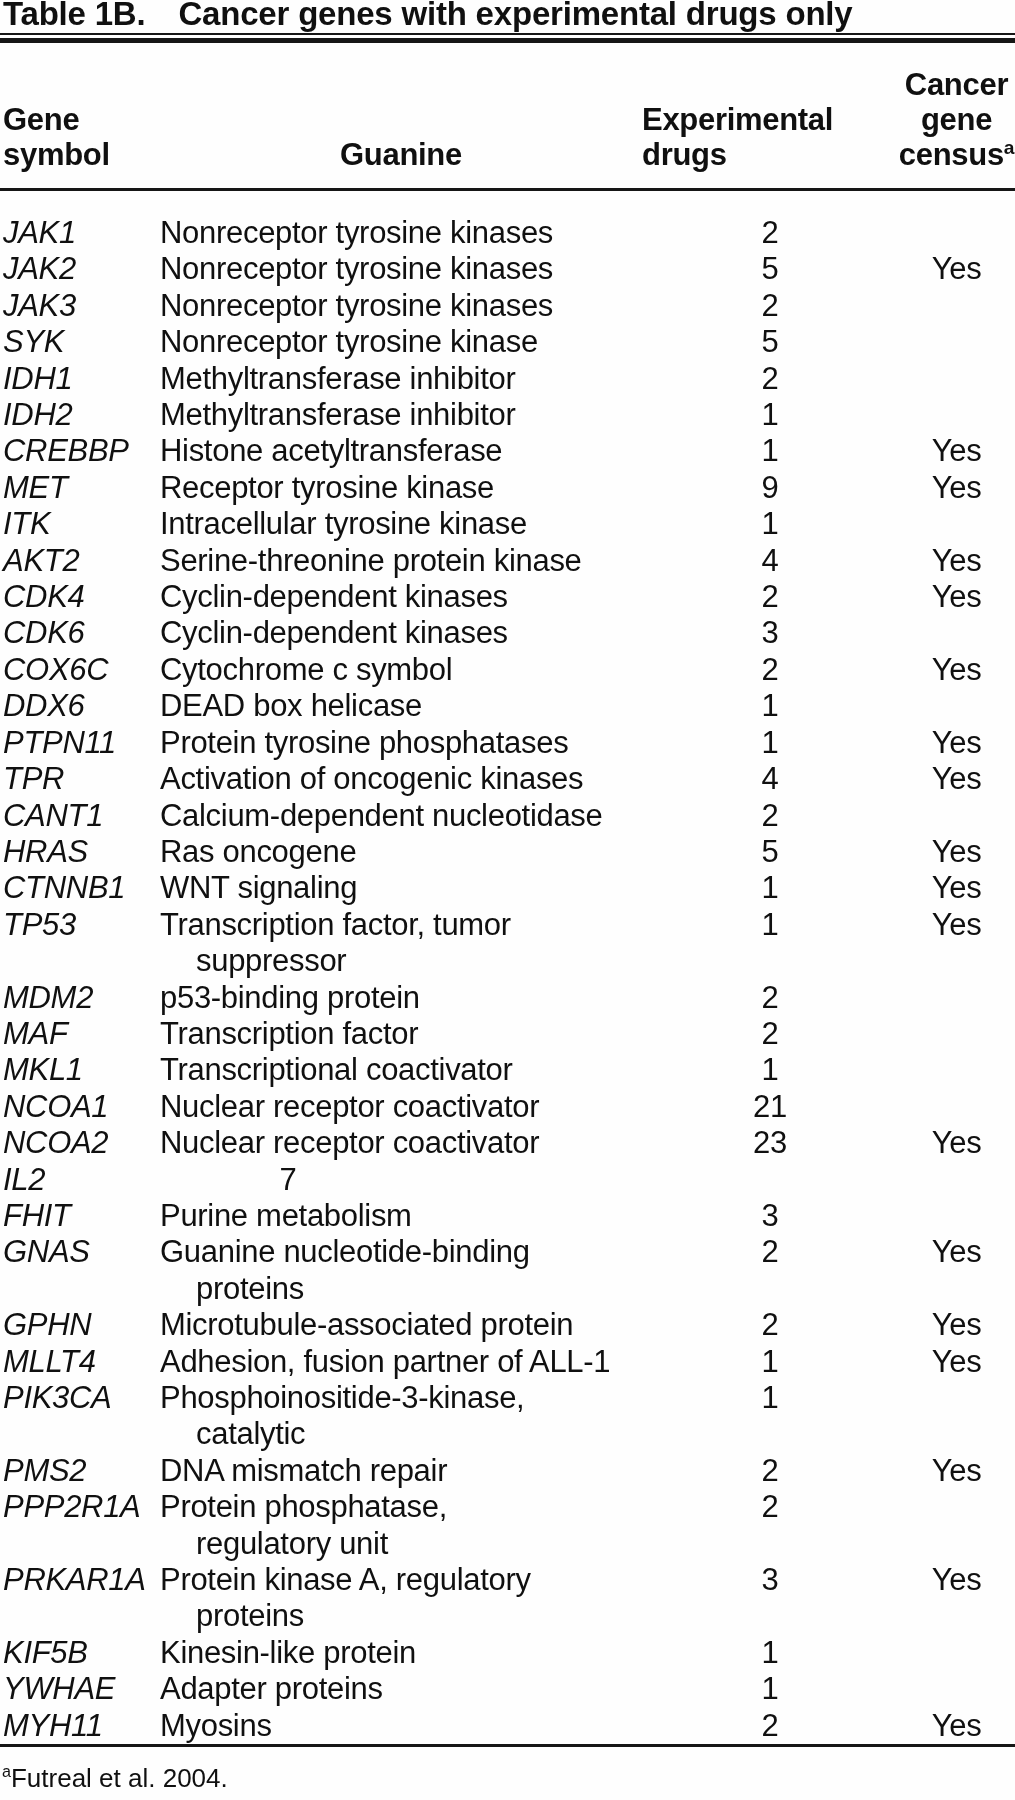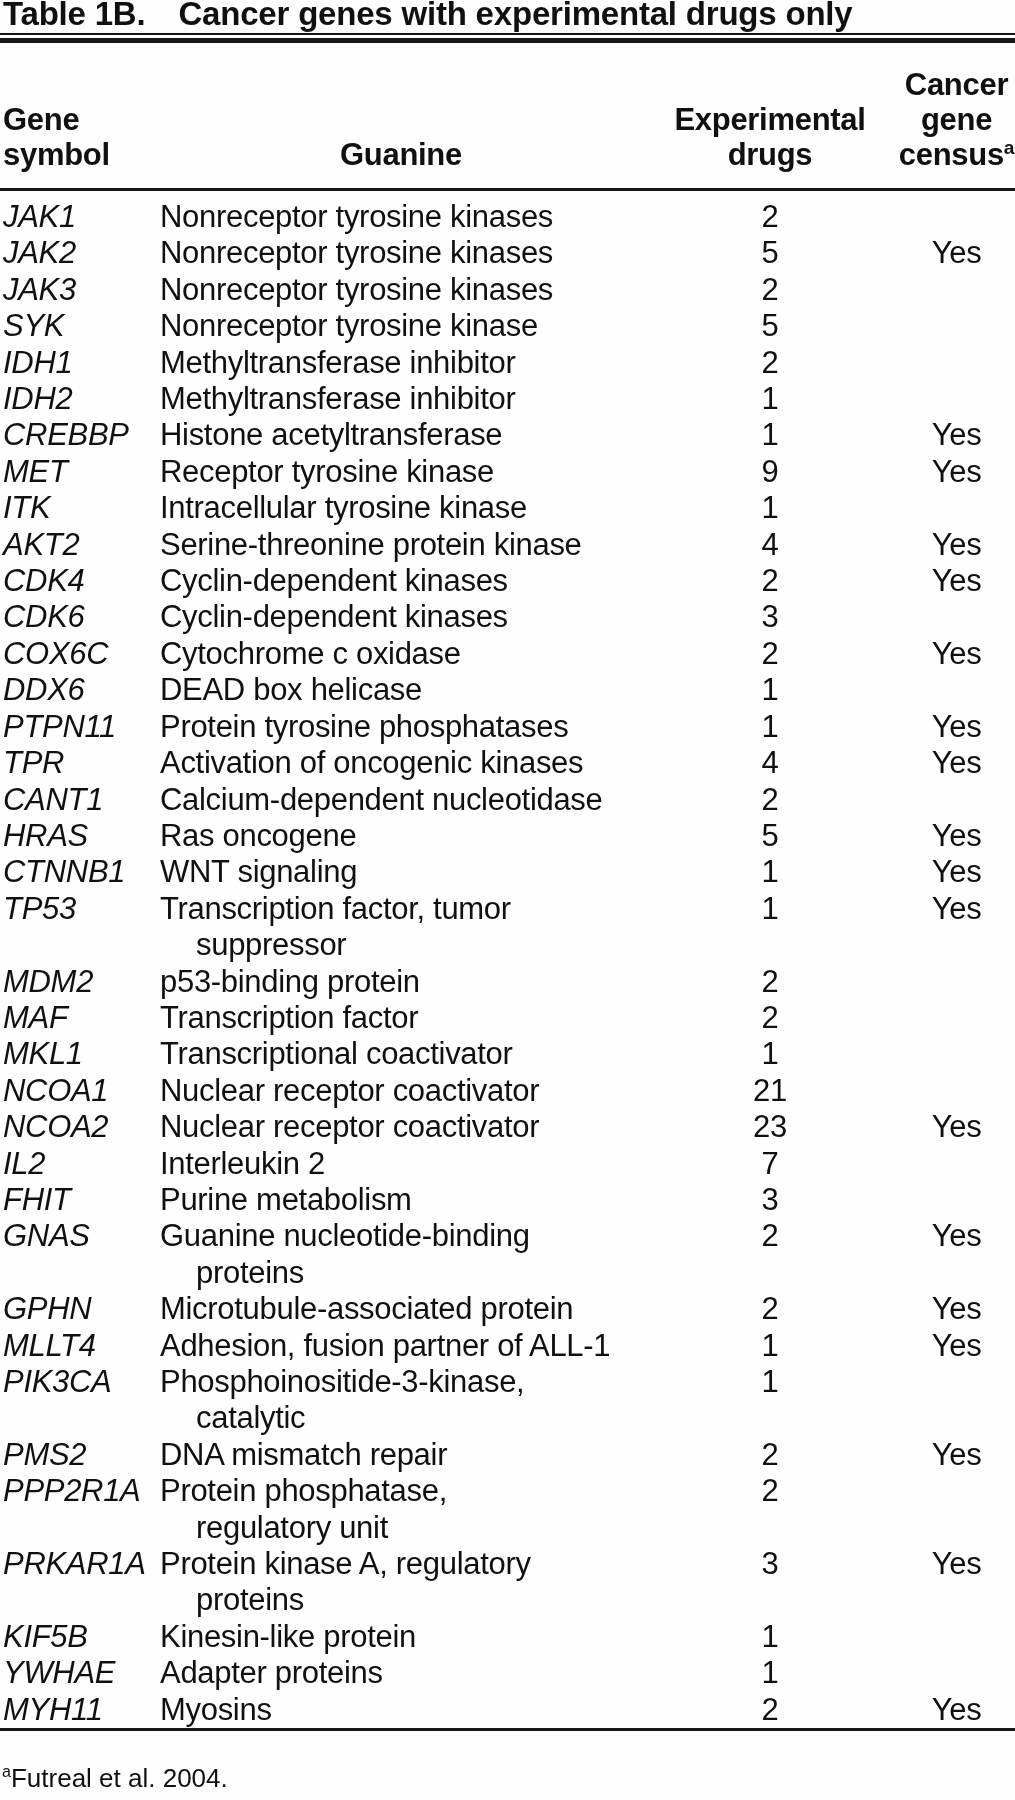--- a/index.html
+++ b/index.html
@@ -13,27 +13,27 @@
   }
   .title-label{margin-right:33px;}
   .double-rule{height:3px;border-top:2px solid #161616;border-bottom:5px solid #161616;}
   .thead{
     display:flex;align-items:flex-end;height:145px;box-sizing:border-box;
     padding-bottom:16px;font-weight:700;font-size:31px;line-height:35px;letter-spacing:-0.3px;
   }
   .th span{display:block;}
   .th-gene{width:160px;box-sizing:border-box;padding-left:3px;text-align:left;}
   .th-func{width:482px;text-align:center;}
-  .th-drugs{width:256px;text-align:center;}
+  .th-drugs{width:256px;text-align:left;}
   .th-census{width:117px;text-align:center;}
   .census-line{white-space:nowrap;}
   .census-line > span{display:inline;}
   sup{font-size:0.62em;vertical-align:super;line-height:0;}
   .header-rule{height:0;border-top:3px solid #161616;}
-  .tbody{padding-top:8px;font-size:31px;line-height:36.4px;letter-spacing:-0.3px;}
+  .tbody{padding-top:24px;font-size:31px;line-height:36.4px;letter-spacing:-0.3px;}
   .tr{display:flex;align-items:flex-start;}
   .td-gene{
     width:160px;box-sizing:border-box;padding-left:3px;
     font-style:italic;white-space:nowrap;
   }
   .td-func{width:482px;}
   .fline{white-space:nowrap;}
   .fwrap{display:block;margin-left:36px;white-space:nowrap;}
   .td-drugs{width:256px;text-align:center;white-space:nowrap;}
   .td-census{width:117px;text-align:center;white-space:nowrap;}
@@ -152,21 +152,21 @@
 
   <div class="tr">
     <span class="td td-gene">CDK6</span>
     <span class="td td-func"><span class="fline">Cyclin-dependent kinases</span><span class="fwrap"></span></span>
     <span class="td td-drugs">3</span>
     <span class="td td-census"></span>
   </div>
 
   <div class="tr">
     <span class="td td-gene">COX6C</span>
-    <span class="td td-func"><span class="fline">Cytochrome c oxidase</span><span class="fwrap"></span></span>
+    <span class="td td-func"><span class="fline">Cytochrome c symbol</span><span class="fwrap"></span></span>
     <span class="td td-drugs">2</span>
     <span class="td td-census">Yes</span>
   </div>
 
   <div class="tr">
     <span class="td td-gene">DDX6</span>
     <span class="td td-func"><span class="fline">DEAD box helicase</span><span class="fwrap"></span></span>
     <span class="td td-drugs">1</span>
     <span class="td td-census"></span>
   </div>
@@ -243,21 +243,20 @@
 
   <div class="tr">
     <span class="td td-gene">NCOA2</span>
     <span class="td td-func"><span class="fline">Nuclear receptor coactivator</span><span class="fwrap"></span></span>
     <span class="td td-drugs">23</span>
     <span class="td td-census">Yes</span>
   </div>
 
   <div class="tr">
     <span class="td td-gene">IL2</span>
-    <span class="td td-func"><span class="fline">Interleukin 2</span><span class="fwrap"></span></span>
     <span class="td td-drugs">7</span>
     <span class="td td-census"></span>
   </div>
 
   <div class="tr">
     <span class="td td-gene">FHIT</span>
     <span class="td td-func"><span class="fline">Purine metabolism</span><span class="fwrap"></span></span>
     <span class="td td-drugs">3</span>
     <span class="td td-census"></span>
   </div>

